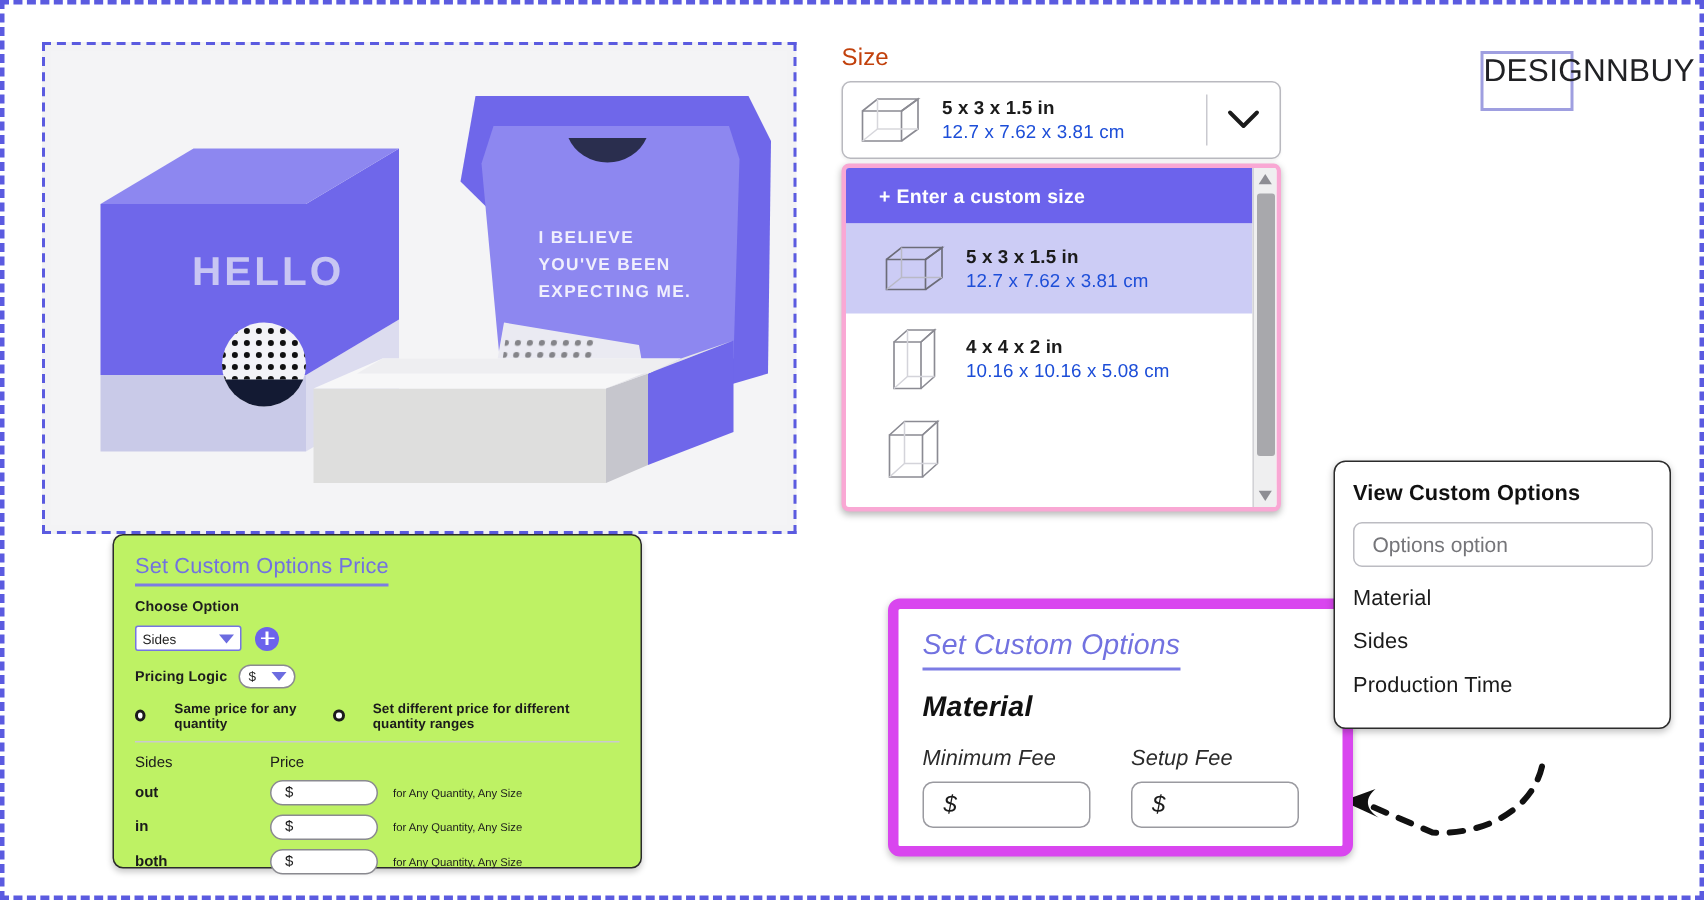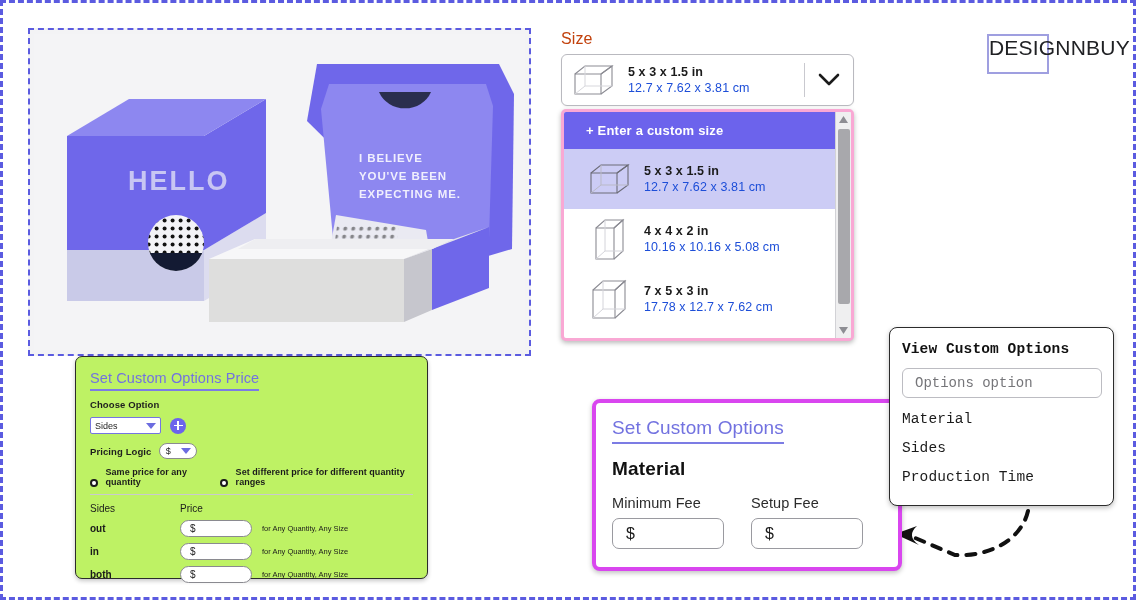--- a/index.html
+++ b/index.html
@@ -140,21 +140,21 @@
   #plus-btn::before { left:3.5px; top:7.2px; width:9px; height:1.8px; }
   #plus-btn::after { left:7.1px; top:3.5px; width:1.8px; height:9px; }
 
   #logic-row { display:flex; align-items:center; gap:8px; margin-top: 9px; }
   #logic-pill {
     width: 38px; height: 16px; border: 1px solid #8a8a90; border-radius: 9px;
     display:flex; align-items:center; justify-content:space-around;
     font-size: 9px; color:#1e1e1e; background:#fff;
   }
   #radio-row { display:flex; align-items:center; gap: 10px; margin-top: 8px; }
-  .radio-opt { display:flex; align-items:flex-end; gap: 8px; }
+  .radio-opt { display:flex; align-items:center; gap: 19px; }
   .radio-dot {
     width: 8px; height: 8px; border-radius:50%;
     border: 2px solid #1b1b1b; background: #fff;
   }
   .radio-lbl { font-size: 9px; font-weight: bold; color: #1b1b1b; letter-spacing: .05px;}
   #hr1 { height:1px; background:#c9c9cf; margin-top: 7px; }
 
   #vary-row { display:flex; align-items:center; gap: 13px; margin-top: 10px; }
   #vary-lbl { font-size: 8px; font-weight: bold; color:#1b1b1b; }
   #toggle { width: 28px; height: 12px; background:#cfcfd4; border-radius:7px; position:relative; }
@@ -175,53 +175,53 @@
     display:flex; align-items:center; padding-left: 9px;
     font-size: 10px; color:#1b1b1b; background:#fff;
   }
   .pt-row .c3 { font-size: 7.5px; font-weight:normal; color:#1b1b1b; padding-left: 10px; }
 
   
   #sco-card {
     position: absolute; left: 589px; top: 396px;
     width: 310px; height: 172px;
     background: #fff;
-    border: 4px solid #d946ef;
+    border: 7px solid #d946ef;
     border-radius: 8px;
     box-shadow: 0 2px 5px rgba(0,0,0,.25);
     padding: 14px 16px 0 16px;
     z-index: 4;
+    font-style: italic;
   }
   #sco-title {
     font-size: 19px; color: #7272e0;
     display:inline-block; border-bottom: 2px solid #7c7ce4; padding-bottom: 3px;
     letter-spacing: .1px;
   }
   #sco-material { font-size: 19px; font-weight: bold; color:#111; margin-top: 14px; letter-spacing: .2px;}
   #fee-row { display:flex; gap: 27px; margin-top: 15px; }
   .fee-lbl { font-size: 14.5px; color:#2b2b2b; letter-spacing:.1px;}
   .fee-input {
     margin-top: 7px;
     width: 112px; height: 31px;
     border: 1px solid #9a9aa0; border-radius: 7px;
     display:flex; align-items:center; padding-left: 13px;
     font-size: 16px; color: #1b1b1b; background:#fff;
   }
 
   
   #vco-card {
-    position: absolute; left: 886px; top: 324px;
+    position: absolute; left: 886px; top: 304px;
     width: 225px; height: 179px;
     background: #fff;
     border: 1px solid #2b2b2b;
     border-radius: 8px;
     box-shadow: 0 2px 5px rgba(0,0,0,.25);
     padding: 13px 12px 0 12px;
     z-index: 5;
-    font-family: Liberation Mono, monospace;
   }
   #vco-title { font-size: 14.5px; font-weight: bold; color:#111; letter-spacing:.1px;}
   #vco-search {
     margin-top: 11px;
     width: 200px; height: 30px;
     border: 1px solid #bcbcc2; border-radius: 6px;
     display:flex; align-items:center; padding-left: 12px;
     font-size: 14px; color: #757579; background:#fff;
   }
   .vco-item { font-size: 14.5px; color:#1b1b1b; margin-top: 13px; letter-spacing:.1px;}
@@ -375,24 +375,20 @@
               <path d="M7 15 L7 43 L29 43 L29 15 Z"></path>
               <path d="M7 15 L17 6 L39 6 L29 15"></path>
               <path d="M29 15 L39 6 L39 34 L29 43"></path>
             </g>
             <g fill="none" stroke="#d4d4da" stroke-width="1">
               <path d="M7 43 L17 34 L39 34"></path>
                 <path d="M17 34 L17 6"></path>
             </g>
           </svg>
         </div>
-        <div class="txt">
-          <div class="opt-title">7 x 5 x 3 in</div>
-          <div class="opt-sub">17.78 x 12.7 x 7.62 cm</div>
-        </div>
       </div>
     </div>
 
     <div id="dd-scroll">
       <div class="sb-arrow">
         <svg width="9" height="7" viewBox="0 0 9 7">
             <path d="M4.5 0 L9 7 L0 7 Z" fill="#8d8d93"></path>
           </svg>
       </div>
       <div id="sb-thumb"></div>

